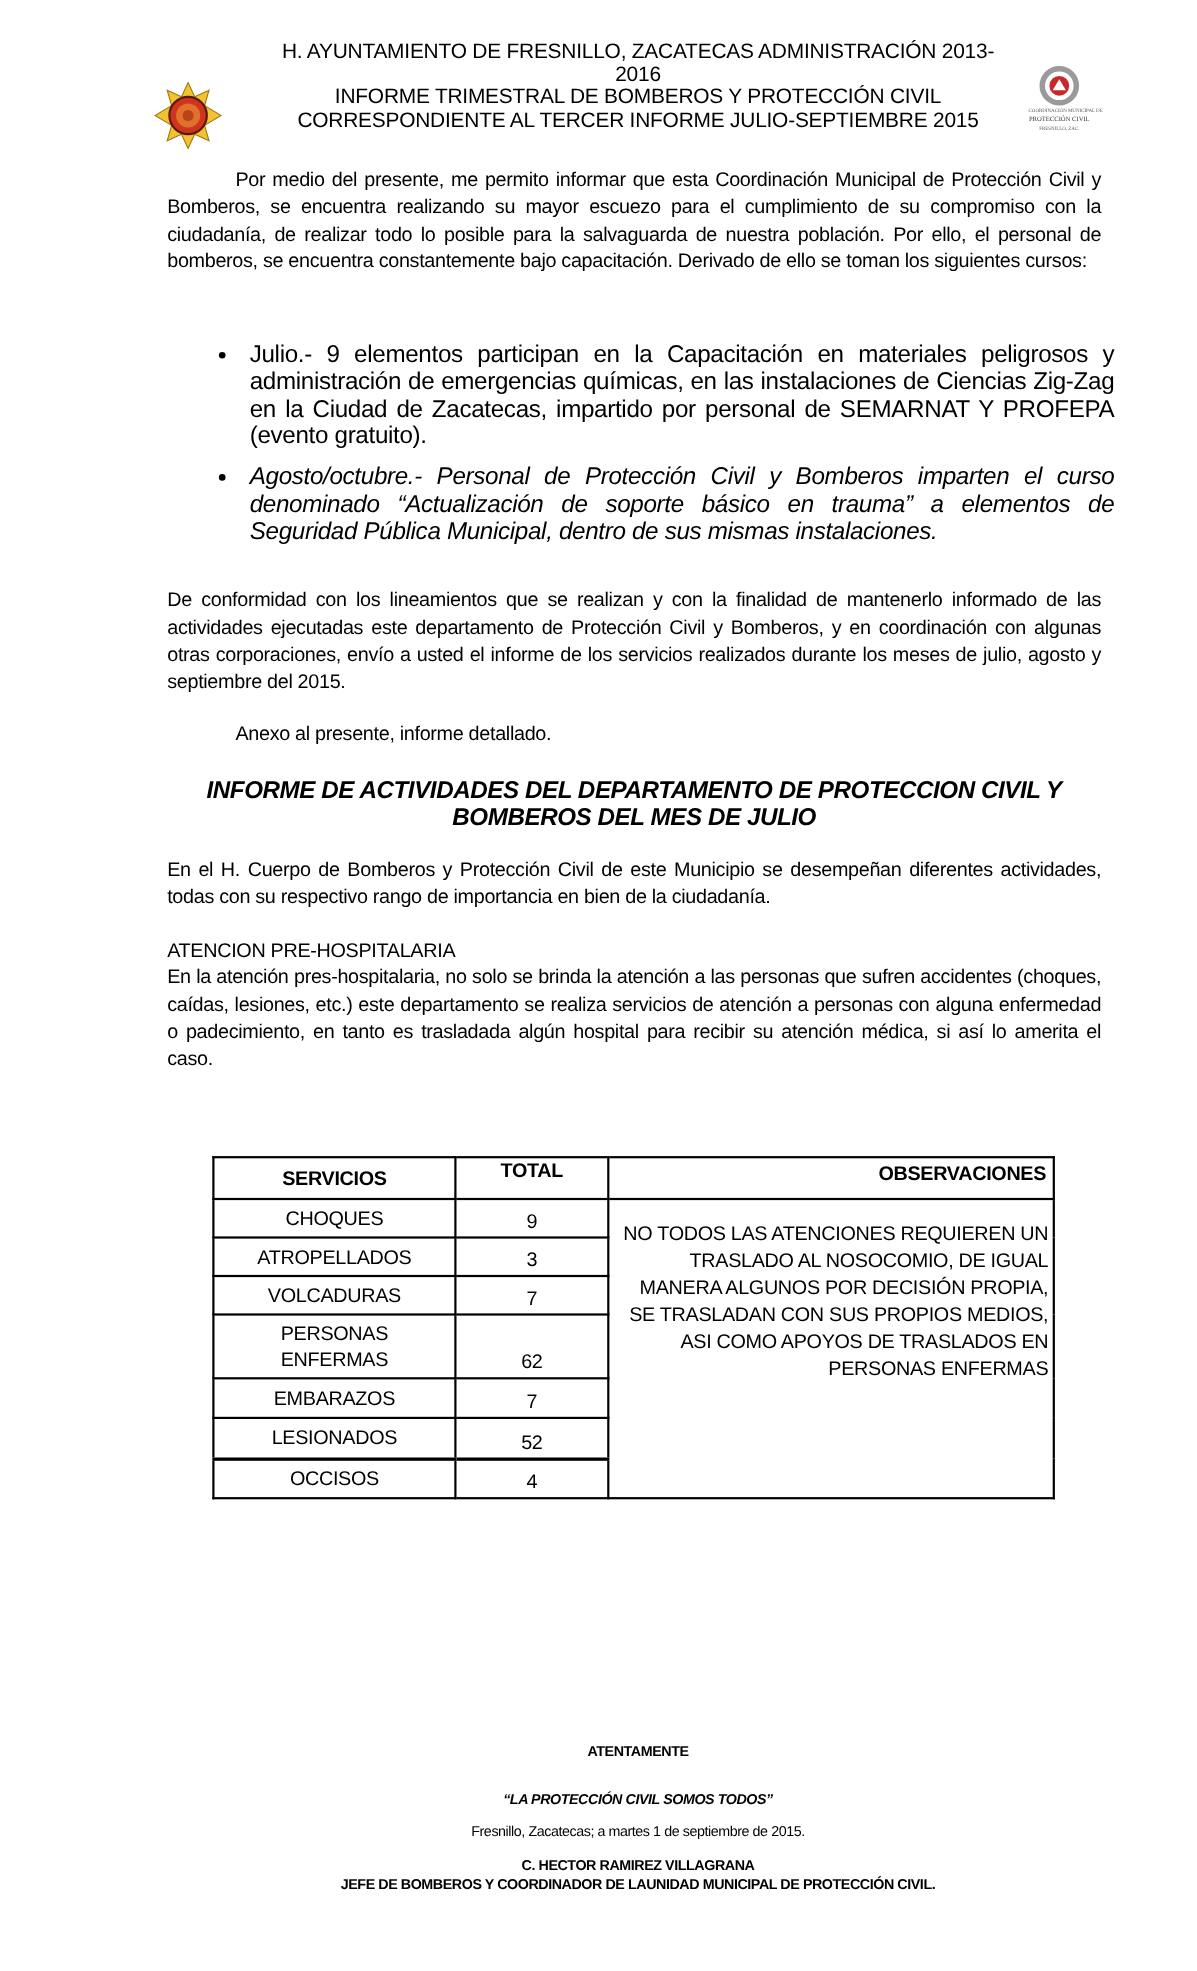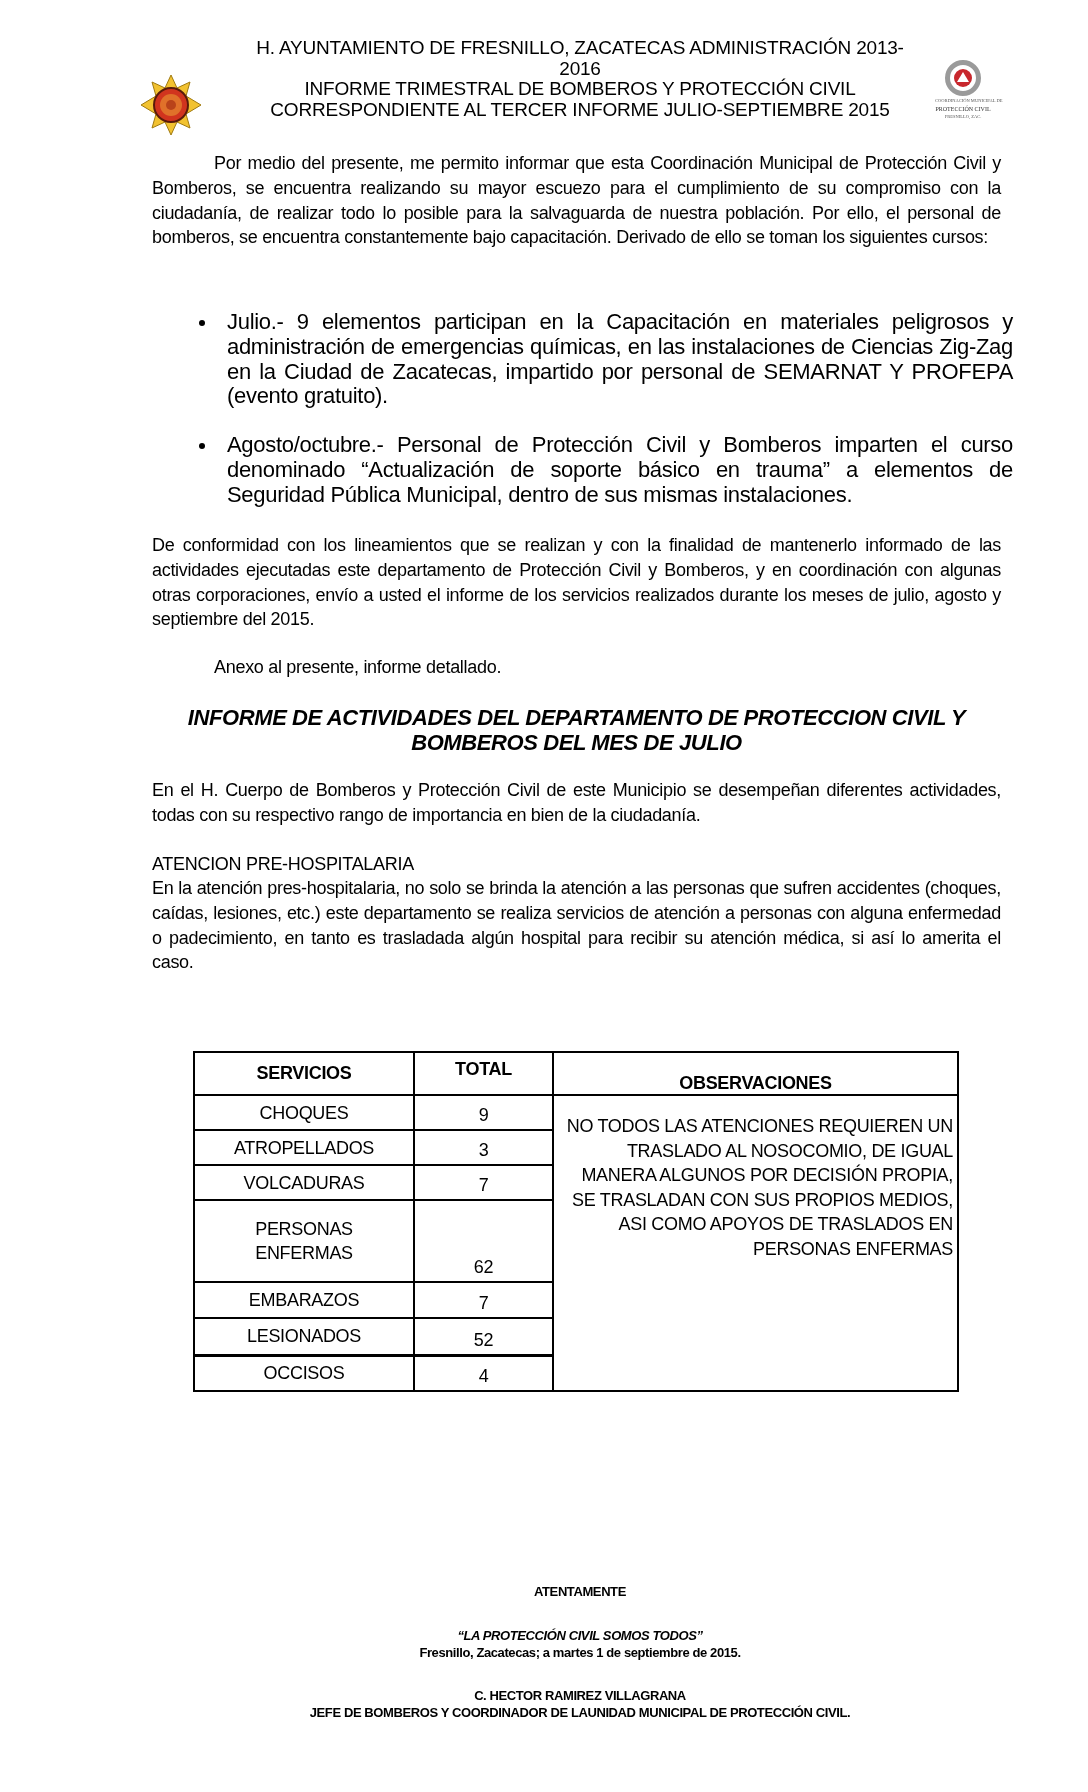--- a/index.html
+++ b/index.html
@@ -25,21 +25,21 @@
   .section-title { position: absolute; left: 152px; width: 849px; top: 705px; text-align: center; font-size: 22px; line-height: 25px; font-weight: bold; font-style: italic; letter-spacing: -0.4px; }
   .subheading { font-weight: normal; }
 
   table.svc { position: absolute; left: 193px; top: 1023px; width: 766px; border-collapse: collapse; font-size: 18px; letter-spacing: -0.3px; margin-top: 28px; }
   table.svc td, table.svc th { border: 2px solid #000; }
   table.svc th { font-weight: bold; height: 38px; }
   .c1 { width: 220px; text-align: center; }
   .c2 { width: 139px; text-align: center; }
   .c3 { text-align: right; }
   th.c2 { vertical-align: bottom; padding-bottom: 14px; }
-  th.c3 { text-align: center; vertical-align: top; padding: 20px 6px 0; }
+  th.c3 { text-align: right; vertical-align: top; padding: 4px 6px 0; }
   td.c1 { line-height: 24px; vertical-align: middle; }
   td.c2 { vertical-align: bottom; padding-bottom: 3px; }
   td.c3 { vertical-align: top; padding: 18px 4px 0; line-height: 24.5px; font-size: 18px; }
   tr.r-thick td { border-top-width: 3px; }
 
   .footer { position: absolute; left: 150px; width: 860px; text-align: center; font-family: "Liberation Sans", sans-serif; font-size: 13px; letter-spacing: -0.4px; }
   .footer .b { font-weight: bold; }
   .footer .bi { font-weight: bold; font-style: italic; }
 </style>
 </head>
@@ -71,21 +71,21 @@
   <div class="cap">FRESNILLO, ZAC.</div>
 </div>
 
 <p class="body-text indent" style="top:151px;">Por medio del presente, me permito informar que esta Coordinación Municipal de Protección Civil y Bomberos, se encuentra realizando su mayor escuezo para el cumplimiento de su compromiso con la ciudadanía, de realizar todo lo posible para la salvaguarda de nuestra población. Por ello, el personal de bomberos, se encuentra constantemente bajo capacitación. Derivado de ello se toman los siguientes cursos:</p>
 
 <div class="bullets" style="top:310px;">
   <div class="bullet-item">
     <span class="bullet-dot"></span>
     <span>Julio.- 9 elementos participan en la Capacitación en materiales peligrosos y administración de emergencias químicas, en las instalaciones de Ciencias Zig-Zag en la Ciudad de Zacatecas, impartido por personal de SEMARNAT Y PROFEPA (evento gratuito).</span>
   </div>
-  <div class="bullet-item" style="margin-top:24px;">
+  <div class="bullet-item" style="margin-top:12px;font-style:italic;">
     <span class="bullet-dot"></span>
     <span>Agosto/octubre.- Personal de Protección Civil y Bomberos imparten el curso denominado “Actualización de soporte básico en trauma” a elementos de Seguridad Pública Municipal, dentro de sus mismas instalaciones.</span>
   </div>
 </div>
 
 <p class="body-text" style="top:533px;">De conformidad con los lineamientos que se realizan y con la finalidad de mantenerlo informado de las actividades ejecutadas este departamento de Protección Civil y Bomberos, y en coordinación con algunas otras corporaciones, envío a usted el informe de los servicios realizados durante los meses de julio, agosto y septiembre del 2015.</p>
 <p class="body-text indent" style="top:655px;">Anexo al presente, informe detallado.</p>
 
 <div class="section-title">
   <div>INFORME DE ACTIVIDADES DEL DEPARTAMENTO DE PROTECCION CIVIL Y</div>
@@ -110,21 +110,21 @@
   </tr>
   <tr style="height:35px;">
     <td class="c1">ATROPELLADOS</td>
     <td class="c2">3</td>
   </tr>
   <tr style="height:35px;">
     <td class="c1">VOLCADURAS</td>
     <td class="c2">7</td>
   </tr>
   <tr style="height:50px;">
-    <td class="c1" style="padding:16px 30px;">PERSONAS ENFERMAS</td>
+    <td class="c1" style="padding:4px 30px;">PERSONAS ENFERMAS</td>
     <td class="c2">62</td>
   </tr>
   <tr style="height:36px;">
     <td class="c1">EMBARAZOS</td>
     <td class="c2">7</td>
   </tr>
   <tr style="height:37px;">
     <td class="c1">LESIONADOS</td>
     <td class="c2">52</td>
   </tr>
@@ -133,18 +133,18 @@
     <td class="c2">4</td>
   </tr>
 </tbody>
   </table>
 
 <div class="footer" style="top:1584px;">
   <div class="b">ATENTAMENTE</div>
 </div>
 <div class="footer" style="top:1628px;">
   <div class="bi">“LA PROTECCIÓN CIVIL SOMOS TODOS”</div>
-  <div style="margin-top:2px;font-weight:bold;">Fresnillo, Zacatecas; a martes 1 de septiembre de 2015.</div>
+  <div style="margin-top:14px;">Fresnillo, Zacatecas; a martes 1 de septiembre de 2015.</div>
 </div>
 <div class="footer" style="top:1688px;">
   <div class="b">C. HECTOR RAMIREZ VILLAGRANA</div>
   <div class="b" style="margin-top:2px;">JEFE DE BOMBEROS Y COORDINADOR DE LAUNIDAD MUNICIPAL DE PROTECCIÓN CIVIL.</div>
 </div>
 
 </body></html>

